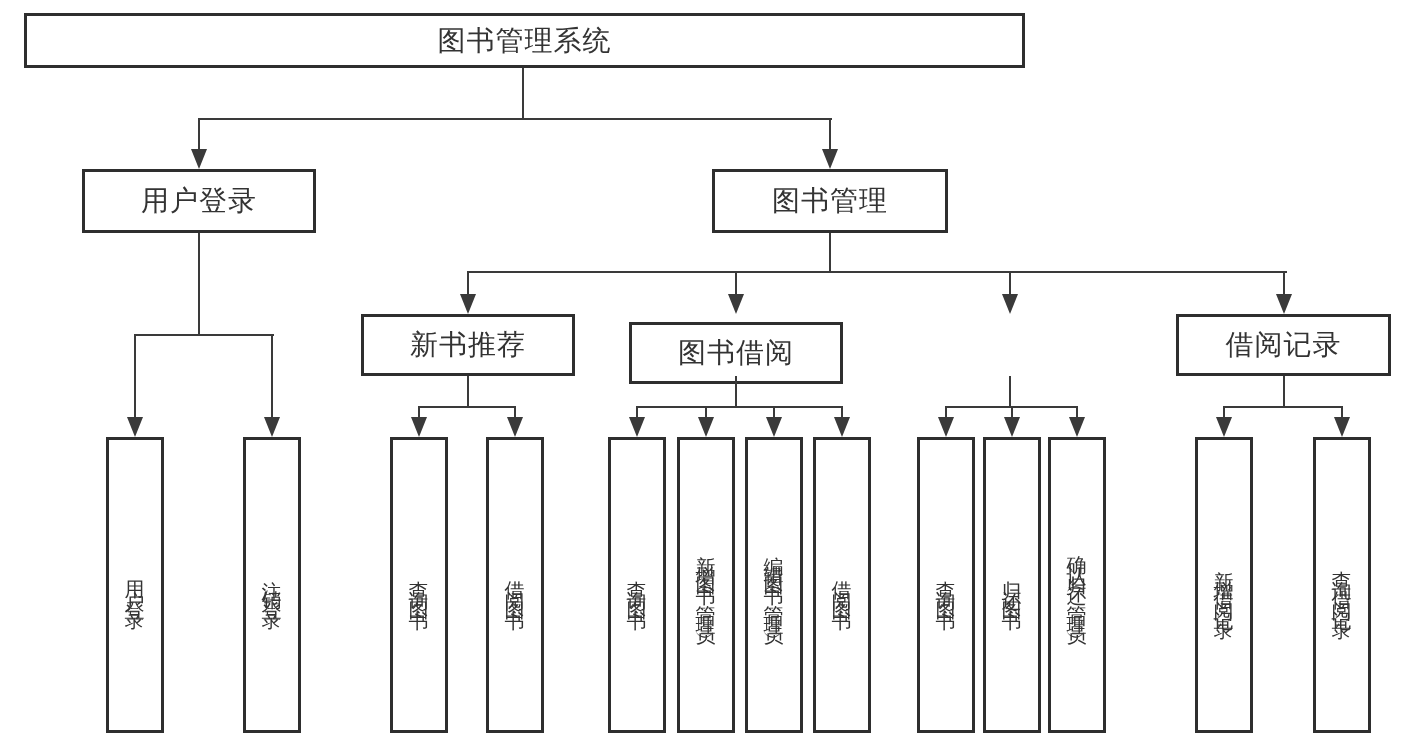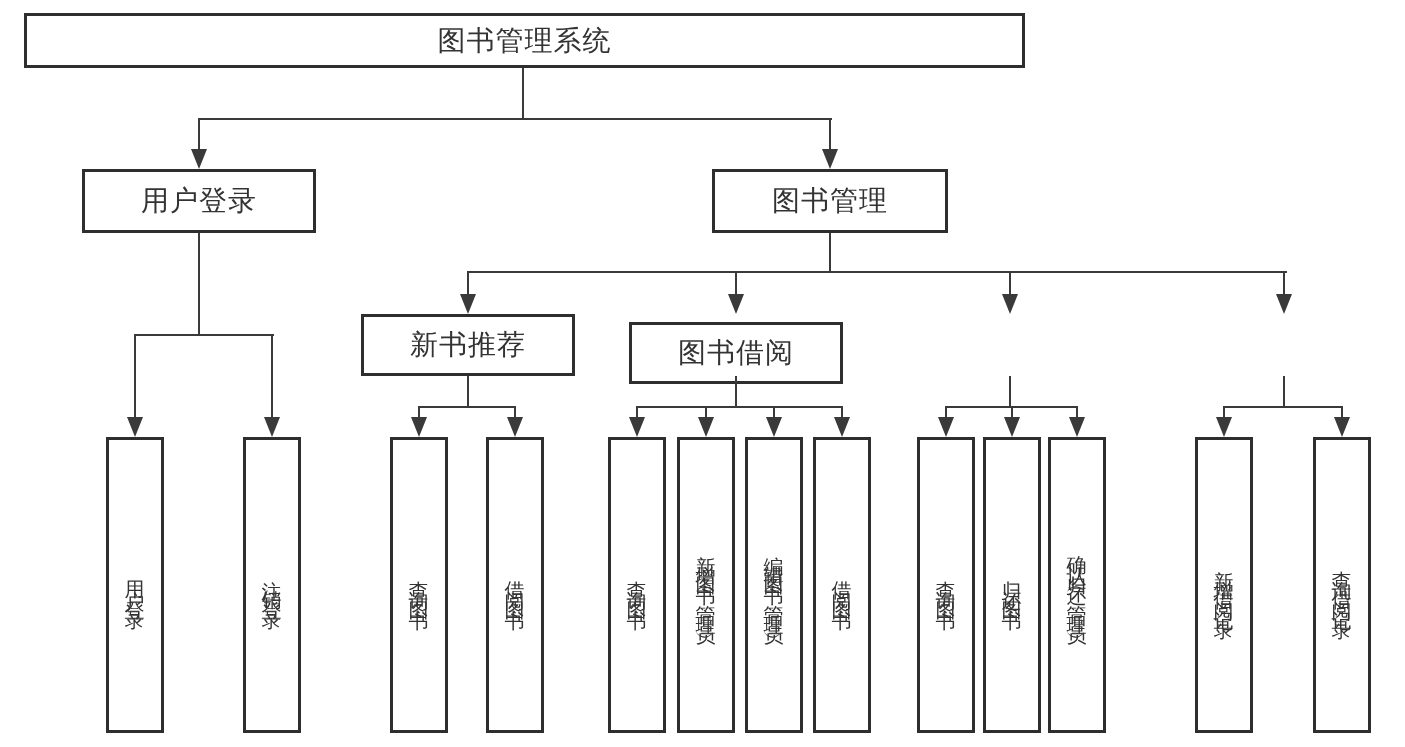--- a/index.html
+++ b/index.html
@@ -50,20 +50,23 @@
   </div>
   <div class="hbox" style="left:361px;top:314px;width:214px;height:62px;">
     <span>新书推荐</span>
   </div>
 
   <div class="hbox" style="left:712px;top:169px;width:236px;height:64px;">
     <span>图书管理</span>
   </div>
   <div class="hbox" style="left:629px;top:314px;width:214px;height:62px;margin-top:8px;">
     <span>图书借阅</span>
+  </div>
+  <div class="hbox" style="left:1176px;top:314px;width:215px;height:62px;">
+    <span>借阅记录</span>
   </div>
 
   <div class="vbox" style="left:106px;">
     <span>用户登录</span>
   </div>
   <div class="vbox" style="left:243px;">
     <span>注销登录</span>
   </div>
 
   <div class="vbox" style="left:390px;">

